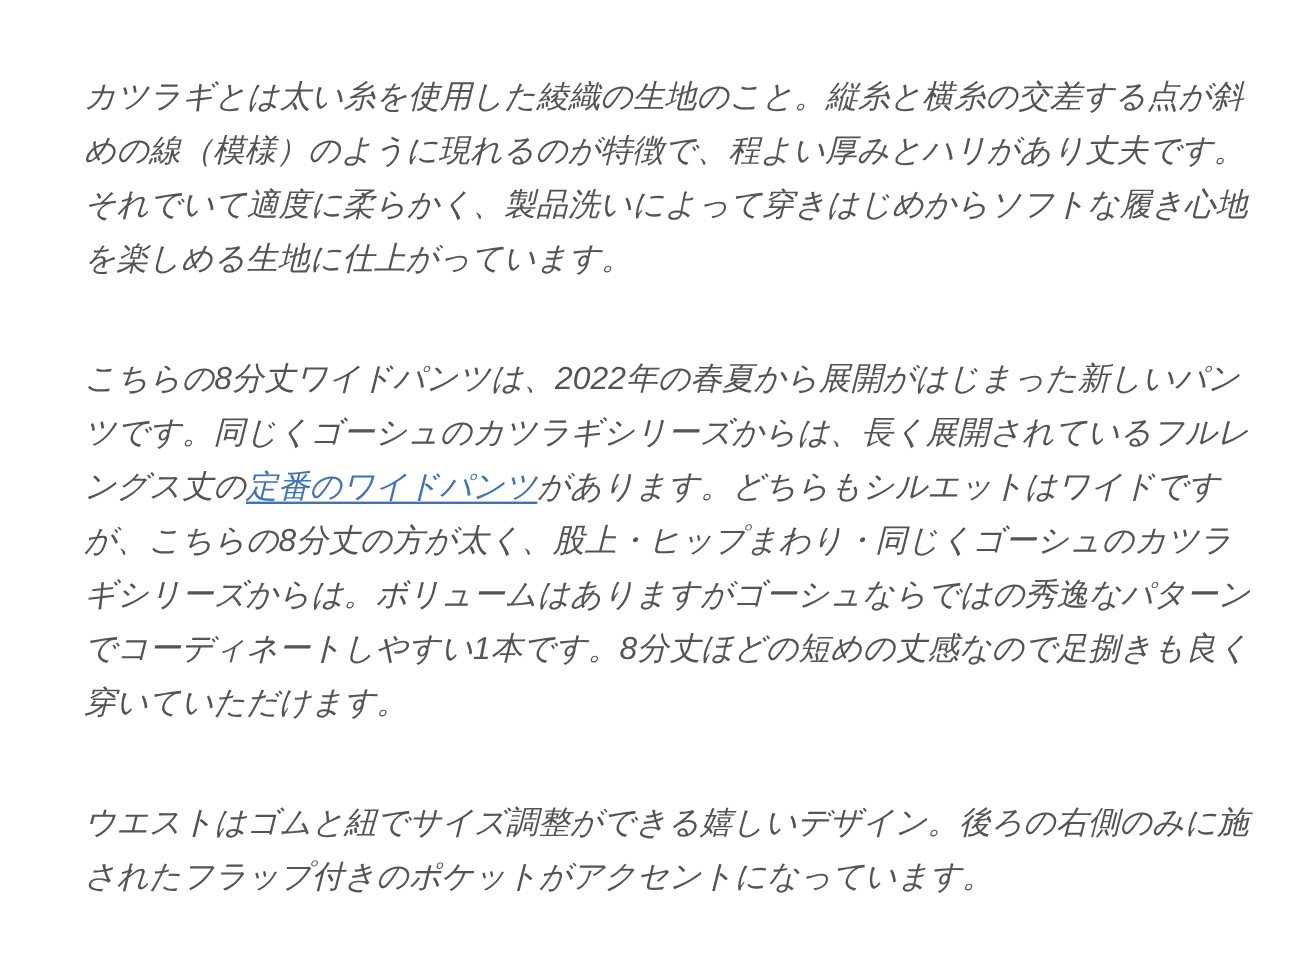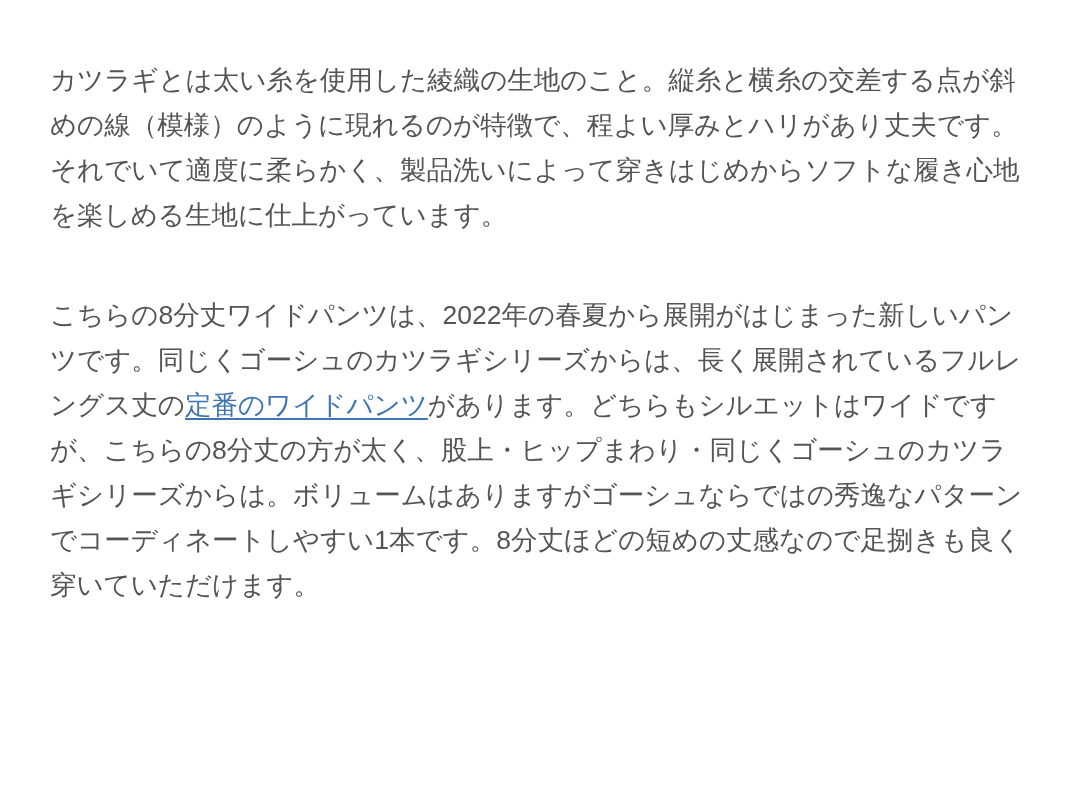--- a/index.html
+++ b/index.html
@@ -9,21 +9,22 @@
   }
   body {
     width: 1080px;
     height: 794px;
     overflow: hidden;
     font-family: "Liberation Sans", "DejaVu Sans", sans-serif;
   }
   .article-body {
     box-sizing: border-box;
     width: 1032px;
-    padding: 58px 0 0 50px;
+    padding: 58px 0 0 70px;
+    font-style: italic;
   }
   .para {
     margin: 0 0 55px 0;
     width: 981px;
     font-size: 26.5px;
     line-height: 45px;
     letter-spacing: 0px;
     color: var(--text-color, #545454);
     word-break: break-all;
     overflow-wrap: break-word;
@@ -34,13 +35,14 @@
     text-underline-offset: 4px;
     cursor: pointer;
   }
 </style>
 </head>
 <body style="background: rgb(255, 255, 255);">
 
 <div class="article-body">
     <p class="para"><span>カツラギとは太い糸を使用した綾織の生地のこと。縦糸と横糸の交差する点が斜めの線（模様）のように現れるのが特徴で、程よい厚みとハリがあり丈夫です。それでいて適度に柔らかく、製品洗いによって穿きはじめからソフトな履き心地を楽しめる生地に仕上がっています。</span></p>
     <p class="para"><span>こちらの8分丈ワイドパンツは、2022年の春夏から展開がはじまった新しいパンツです。同じくゴーシュのカツラギシリーズからは、長く展開されているフルレングス丈の</span><a href="#">定番のワイドパンツ</a><span>があります。どちらもシルエットはワイドですが、こちらの8分丈の方が太く、股上・ヒップまわり・同じくゴーシュのカツラギシリーズからは。ボリュームはありますがゴーシュならではの秀逸なパターンでコーディネートしやすい1本です。8分丈ほどの短めの丈感なので足捌きも良く穿いていただけます。</span></p>
+    <p class="para"><span>ウエストはゴムと紐でサイズ調整ができる嬉しいデザイン。後ろの右側のみに施されたフラップ付きのポケットがアクセントになっています。</span></p>
   </div>
 
 </body></html>

